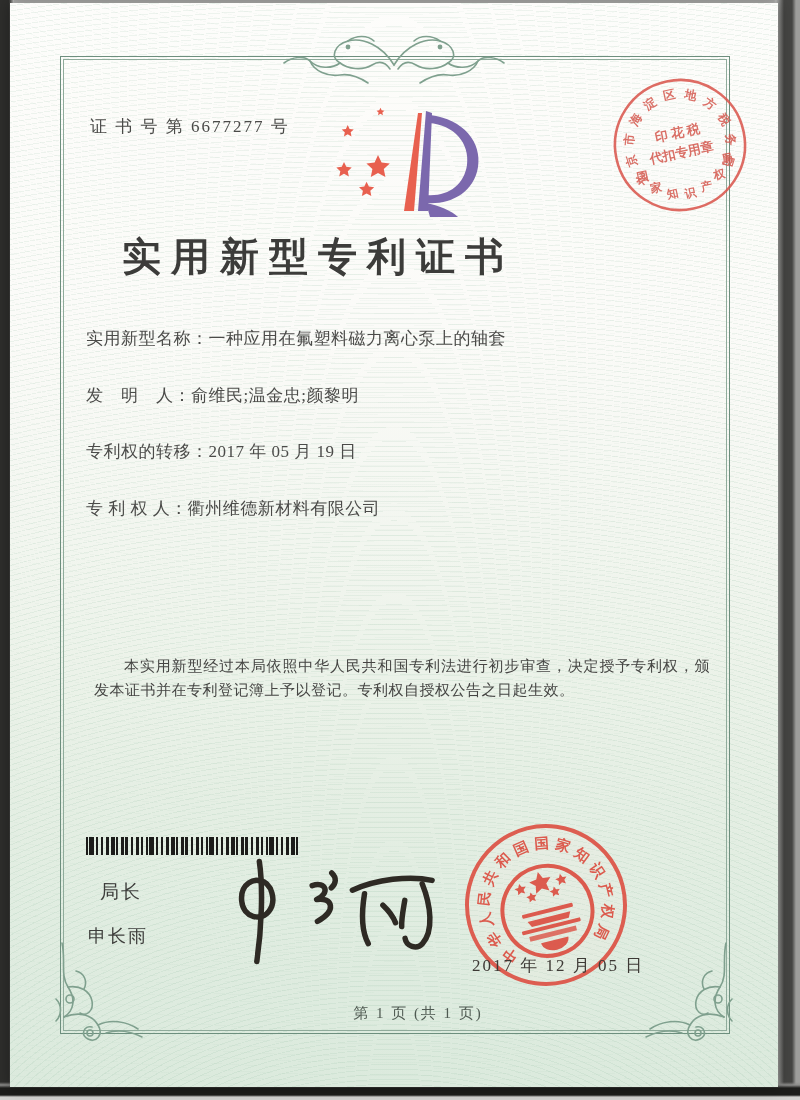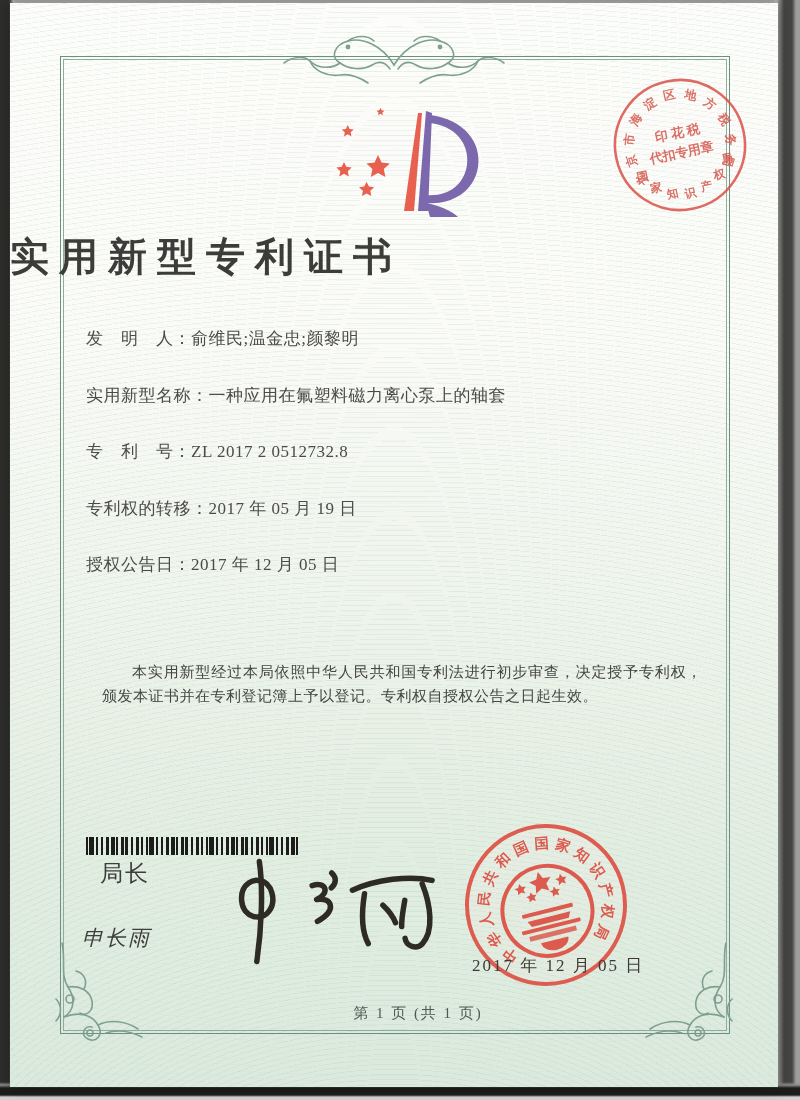--- a/index.html
+++ b/index.html
@@ -30,36 +30,36 @@
       repeating-radial-gradient(ellipse 160% 80% at 50% -30%,rgba(130,180,150,.05) 0 1px,rgba(0,0,0,0) 1px 9px),
       linear-gradient(180deg,rgba(255,255,255,.5) 0 30%,rgba(213,232,214,.25) 75%,rgba(205,228,208,.35) 100%);
   }
   
   .frame{position:absolute;left:50px;top:53px;width:668px;height:976px;border:1px solid #6d8f7e;}
   .frame-inner{position:absolute;inset:2px;border:1px solid #8fab9b;}
   .ornament{position:absolute;pointer-events:none;}
   
   .cert-no{position:absolute;left:80px;top:112px;font-size:17px;letter-spacing:2px;color:#4a4a48;}
   .logo{position:absolute;left:316px;top:96px;}
-  .title{position:absolute;left:0;top:227px;width:616px;text-align:left;
+  .title{position:absolute;left:0;top:227px;width:616px;text-align:center;
     font-size:39px;font-weight:700;color:#3c3c3a;letter-spacing:10px;}
   .fields{position:absolute;left:76px;top:324px;width:620px;}
   .field-row{height:56.5px;font-size:17px;color:#4b4b49;letter-spacing:.5px;white-space:nowrap;}
   .field-row .lab{color:#4b4b49;}
   .field-row .val{color:#4b4b49;}
   .paras{position:absolute;left:76px;top:643px;width:632px;font-size:15px;line-height:24px;
     color:#454543;text-align:justify;}
-  .paras p{margin:16px;text-indent:2em;letter-spacing:.5px;font-family:Liberation Mono, monospace;}
+  .paras p{margin:8px;text-indent:2em;letter-spacing:.5px;}
   .barcode{position:absolute;left:76px;top:834px;width:212px;height:18px;
     background:
       repeating-linear-gradient(90deg,#1c1c1a 0 2px,rgba(0,0,0,0) 2px 5px),
       repeating-linear-gradient(90deg,#1c1c1a 0 1px,rgba(0,0,0,0) 1px 7.5px),
       repeating-linear-gradient(90deg,rgba(0,0,0,0) 0 3px,#1c1c1a 3px 5px,rgba(0,0,0,0) 5px 12px);}
-  .officer-title{position:absolute;left:90px;top:855px;font-size:23px;color:#3d3d3b;letter-spacing:2px;}
-  .officer-name{position:absolute;left:72px;top:921px;font-size:21px;color:#3d3d3b;letter-spacing:2px;font-style:italic;}
+  .officer-title{position:absolute;left:90px;top:876px;font-size:19px;color:#3d3d3b;letter-spacing:2px;}
+  .officer-name{position:absolute;left:78px;top:921px;font-size:18px;color:#3d3d3b;letter-spacing:2px;}
   .signature{position:absolute;left:205px;top:848px;transform:rotate(-2deg);}
   .seal{position:absolute;left:452px;top:818px;transform:rotate(-14deg);opacity:.92;}
   .seal-date{position:absolute;left:462px;top:951px;font-size:17px;color:#3d3935;letter-spacing:2px;white-space:nowrap;}
   .tax-stamp{position:absolute;left:600px;top:72px;transform:rotate(-12deg);opacity:.85;}
   .footer{position:absolute;left:8px;top:1001px;width:800px;text-align:center;
     font-size:15px;color:#4f5a52;letter-spacing:2px;}
 </style>
 </head>
 <body>
 
@@ -105,20 +105,21 @@
       <path d="M16,2 C20,20 14,34 22,46 C30,58 28,70 18,76"></path>
       <path d="M18,76 C34,70 46,74 52,84 C58,94 50,102 42,98 C34,94 38,84 46,86"></path>
       <path d="M22,46 C34,44 44,50 46,60 C48,70 40,76 34,72"></path>
       <path d="M52,84 C64,78 80,80 92,88 M60,92 C72,88 84,90 96,96"></path>
       <circle cx="24" cy="58" r="4"></circle>
         <circle cx="44" cy="92" r="3"></circle>
       <path d="M10,58 C16,64 16,74 10,80 M30,30 C38,32 42,40 38,48"></path>
     </g>
   </svg>
 
+  <div class="cert-no">证 书 号 第 6677277 号</div>
 
   <svg class="logo" width="165" height="118" viewBox="0 0 165 118">
     <g fill="#e8604f">
       <path d="M57,10 l2.2,4.6 5,.6 -3.7,3.4 1,4.9 -4.5-2.5 -4.4,2.5 1-4.9 -3.7-3.4 5-.6z" transform="scale(.55) translate(42,6)"></path>
       <path d="M35,42 l3,6.2 6.8,.9 -5,4.6 1.3,6.7 -6.1-3.4 -6,3.4 1.3-6.7 -5-4.6 6.8-.9z" transform="scale(.62)"></path>
       <path d="M52,56 l3.6,7.4 8.2,1.1 -6,5.5 1.6,8 -7.4-4 -7.2,4 1.6-8 -6-5.5 8.2-1.1z"></path>
       <path d="M20,70 l2.6,5.4 6,.8 -4.4,4 1.2,5.9 -5.4-3 -5.3,3 1.2-5.9 -4.4-4 6-.8z" transform="scale(.9)"></path>
       <path d="M40,92 l3,6.2 6.8,.9 -5,4.6 1.3,6.7 -6.1-3.4 -6,3.4 1.3-6.7 -5-4.6 6.8-.9z" transform="scale(.78) translate(12,14)"></path>
       <path d="M78,112 L92,14 L96,14 L88,112 Z"></path>
     </g>
@@ -153,25 +154,24 @@
         <text x="32.36149257595138" y="36.79312161609346" fill="#d4574d" font-size="11.5" font-weight="bold" text-anchor="middle" dominant-baseline="central">权</text>
         <text x="43.26443205008742" y="23.00410657650865" fill="#d4574d" font-size="11.5" font-weight="bold" text-anchor="middle" dominant-baseline="central">局</text>
       </g>
     <text x="0" y="-8" text-anchor="middle" font-size="13" font-weight="bold" fill="#d4574d">印 花 税</text>
     <text x="0" y="12" text-anchor="middle" font-size="13" font-weight="bold" fill="#d4574d">代扣专用章</text>
   </svg>
 
   <div class="title">实用新型专利证书</div>
 
   <div class="fields">
+    <div class="field-row"><span class="lab">实用新型名称：</span><span class="val">一种应用在氟塑料磁力离心泵上的轴套</span></div>
     <div class="field-row"><span class="lab">发　明　人：</span><span class="val">俞维民;温金忠;颜黎明</span></div>
-    <div class="field-row"><span class="lab">实用新型名称：</span><span class="val">一种应用在氟塑料磁力离心泵上的轴套</span></div>
-    <div class="field-row"><span class="lab">专　利　号：</span><span class="val">ZL 2017 2 0512732.8</span></div>
     <div class="field-row"><span class="lab">专利权的转移：</span><span class="val">2017 年 05 月 19 日</span></div>
-    <div class="field-row"><span class="lab">授权公告日：</span><span class="val">2017 年 12 月 05 日</span></div>
+    <div class="field-row"><span class="lab">专 利 权 人：</span><span class="val">衢州维德新材料有限公司</span></div>
   </div>
 
   <div class="paras">
     <p>本实用新型经过本局依照中华人民共和国专利法进行初步审查，决定授予专利权，颁发本证书并在专利登记簿上予以登记。专利权自授权公告之日起生效。</p>
   </div>
 
   <div class="barcode"></div>
 
   <div class="officer-title">局长</div>
   <div class="officer-name">申长雨</div>

